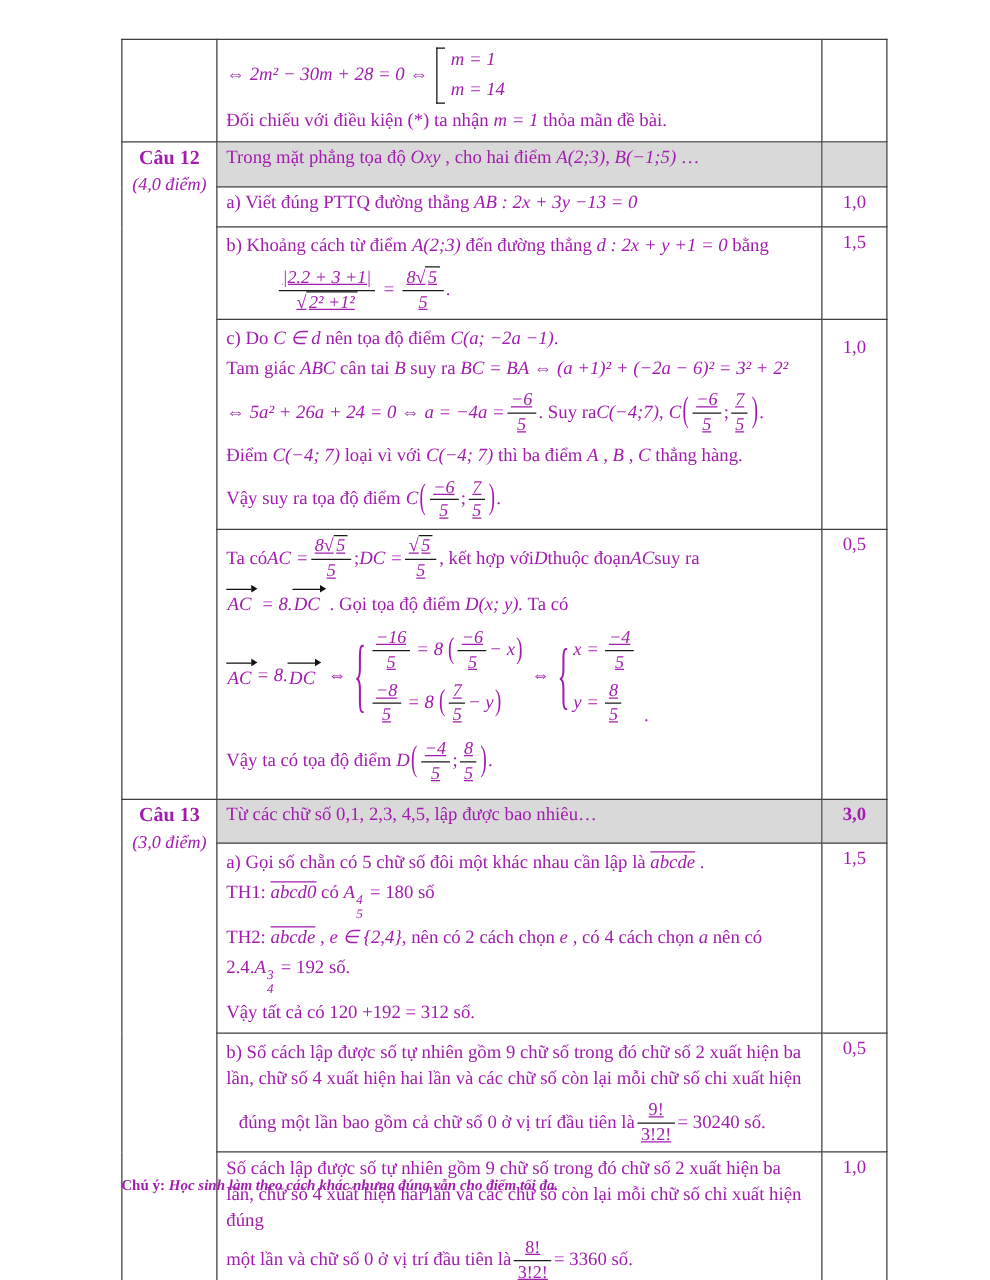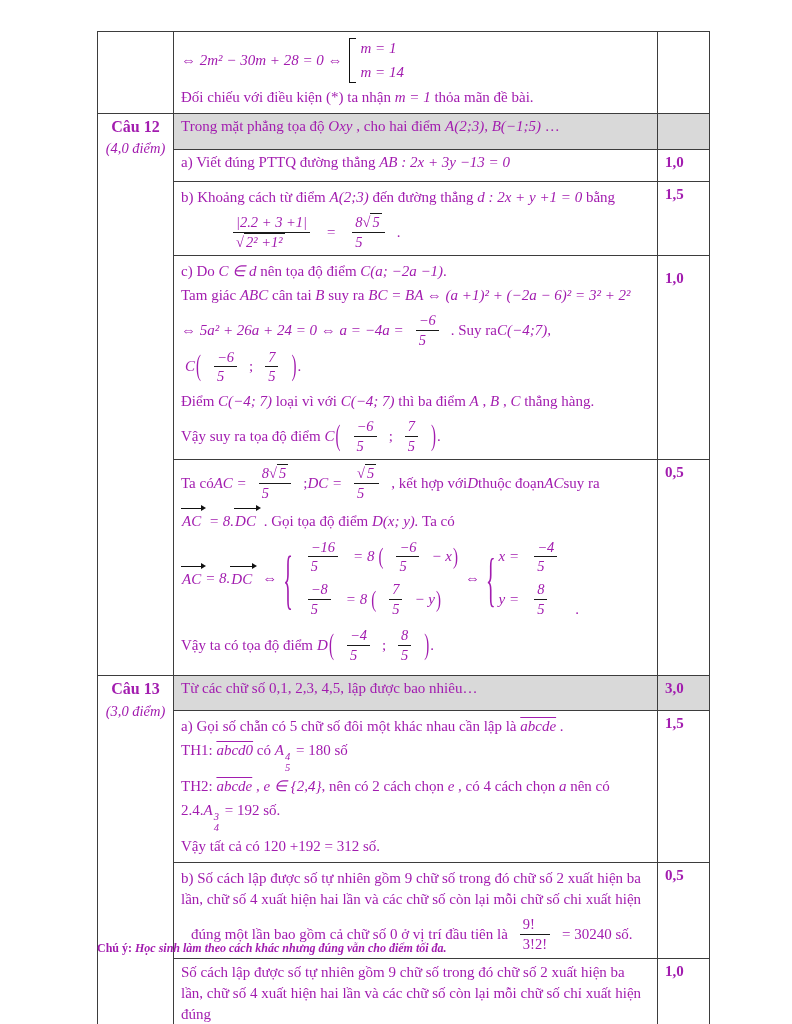--- a/index.html
+++ b/index.html
@@ -12,32 +12,32 @@
     border-collapse:collapse; table-layout:fixed; width:612px;
     font-size:15px;
   }
   table.anskey td {
     border:1px solid #3d3d3d; vertical-align:top; padding:2px 7px;
     line-height:1.4; overflow:hidden;
   }
   td.qcell { text-align:center; padding-top:3px; }
   .qid { font-weight:bold; font-size:16px; }
   .qpts { font-style:italic; font-size:14.5px; }
-  td.score { text-align:left; vertical-align:middle; padding:0 2px;font-weight:bold; }
+  td.score { text-align:center; vertical-align:middle; padding:0 2px; }
   td.score.top { vertical-align:top; padding-top:12px; }
   td.vmid { vertical-align:middle;margin-top:33px; }
   .shade { background:#d9d9d9; }
   .bold { font-weight:bold; }
   .mi { font-style:italic; }
   .mline { margin:3px 0; }
   .ind { margin-left:16px; }
   .ind40 { margin-left:40px; }
   
-  .frac { display:inline-block; vertical-align:middle; 
-          line-height:1.15; font-size:14.5px; margin:0 12px; font-style:italic; }
+  .frac { display:inline-block; vertical-align:middle; text-align:center;
+          line-height:1.15; font-size:14.5px; margin:0 2px; font-style:italic;text-decoration:underline; }
   .frac .num { display:block; border-bottom:1px solid #1a1a1a; padding:0 3px 1px; }
   .frac .den { display:block; padding:1px 3px 0; }
   
   .sqrt { white-space:nowrap; }
   .sqrt .rad { border-top:1.2px solid #1a1a1a; padding:0 2px; }
   
   .ovl { text-decoration:overline; font-style:italic; }
   
   .vec { position:relative; display:inline-block; font-style:italic; padding:3px 4px 0 1px; }
   .vec::before { content:""; position:absolute; left:0; right:4px; top:0; border-top:1.2px solid #111; }

